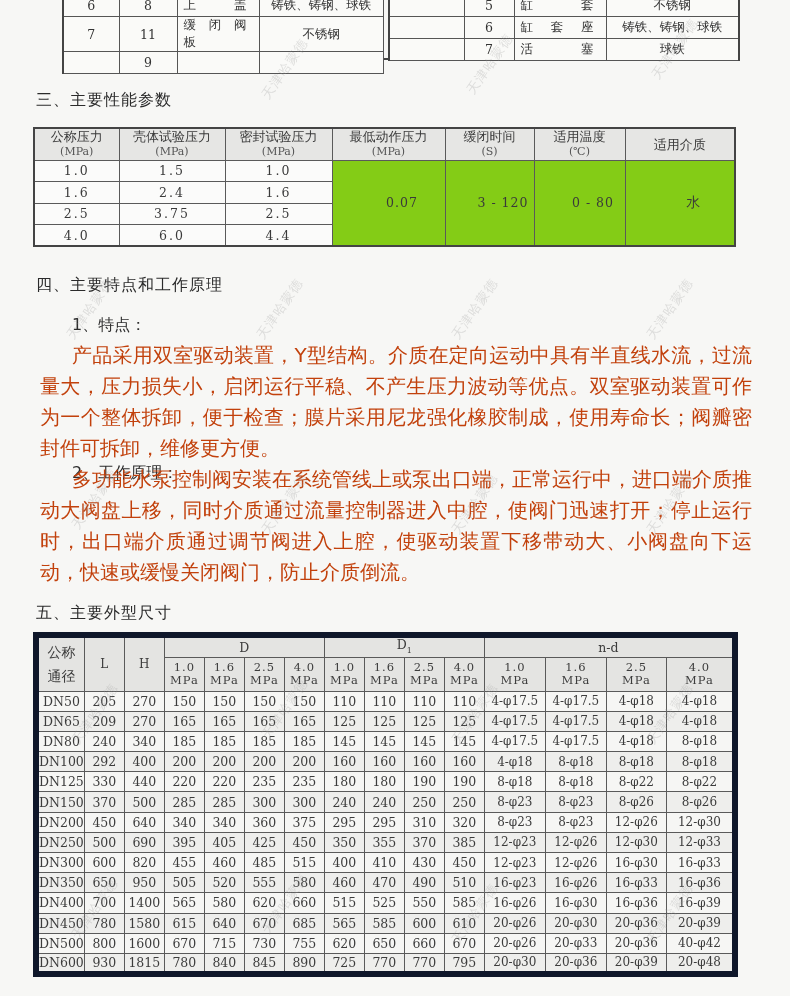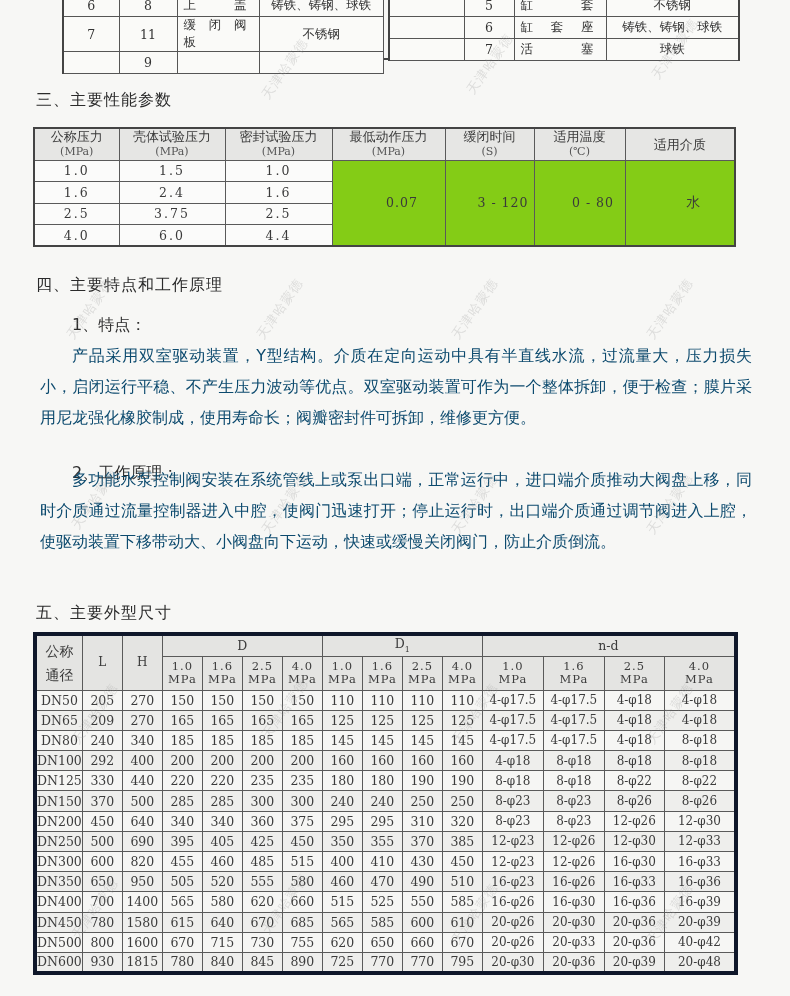--- a/index.html
+++ b/index.html
@@ -68,29 +68,29 @@
     letter-spacing: 2px;
   }
   .perf td.merged { background: #84cc16; letter-spacing: 1px; padding-left: 27px; }
   .perf td.medium { font-family: "DejaVu Sans", sans-serif; font-size: 14px; letter-spacing: 0; }
   .perf { border: 2px solid #444; }
 
   
   .sub { position: absolute; font-size: 16px; color: #2e2e2e; }
   .para {
     position: absolute; left: 40px; width: 712px;
-    font-size: 16px; line-height: 31px; color: #0c4a6e;
+    font-size: 20px; line-height: 31px; color: #c2410c;
     text-indent: 32px; text-align: justify;
   }
 
   
   .dims {
     position: absolute; left: 33px; top: 632px;
     border-collapse: collapse;
-    border: 4px solid #0f172a;
+    border: 6px solid #0f172a;
     width: 705px;
   }
   .dims th, .dims td {
     border: 1px solid #5a5a5a;
     text-align: center;
     font-weight: normal;
     color: #3c3c3c;
     font-family: "DejaVu Serif", serif;
   }
   .dims th { background: #e4e4e2; font-size: 12px; line-height: 13px; }

